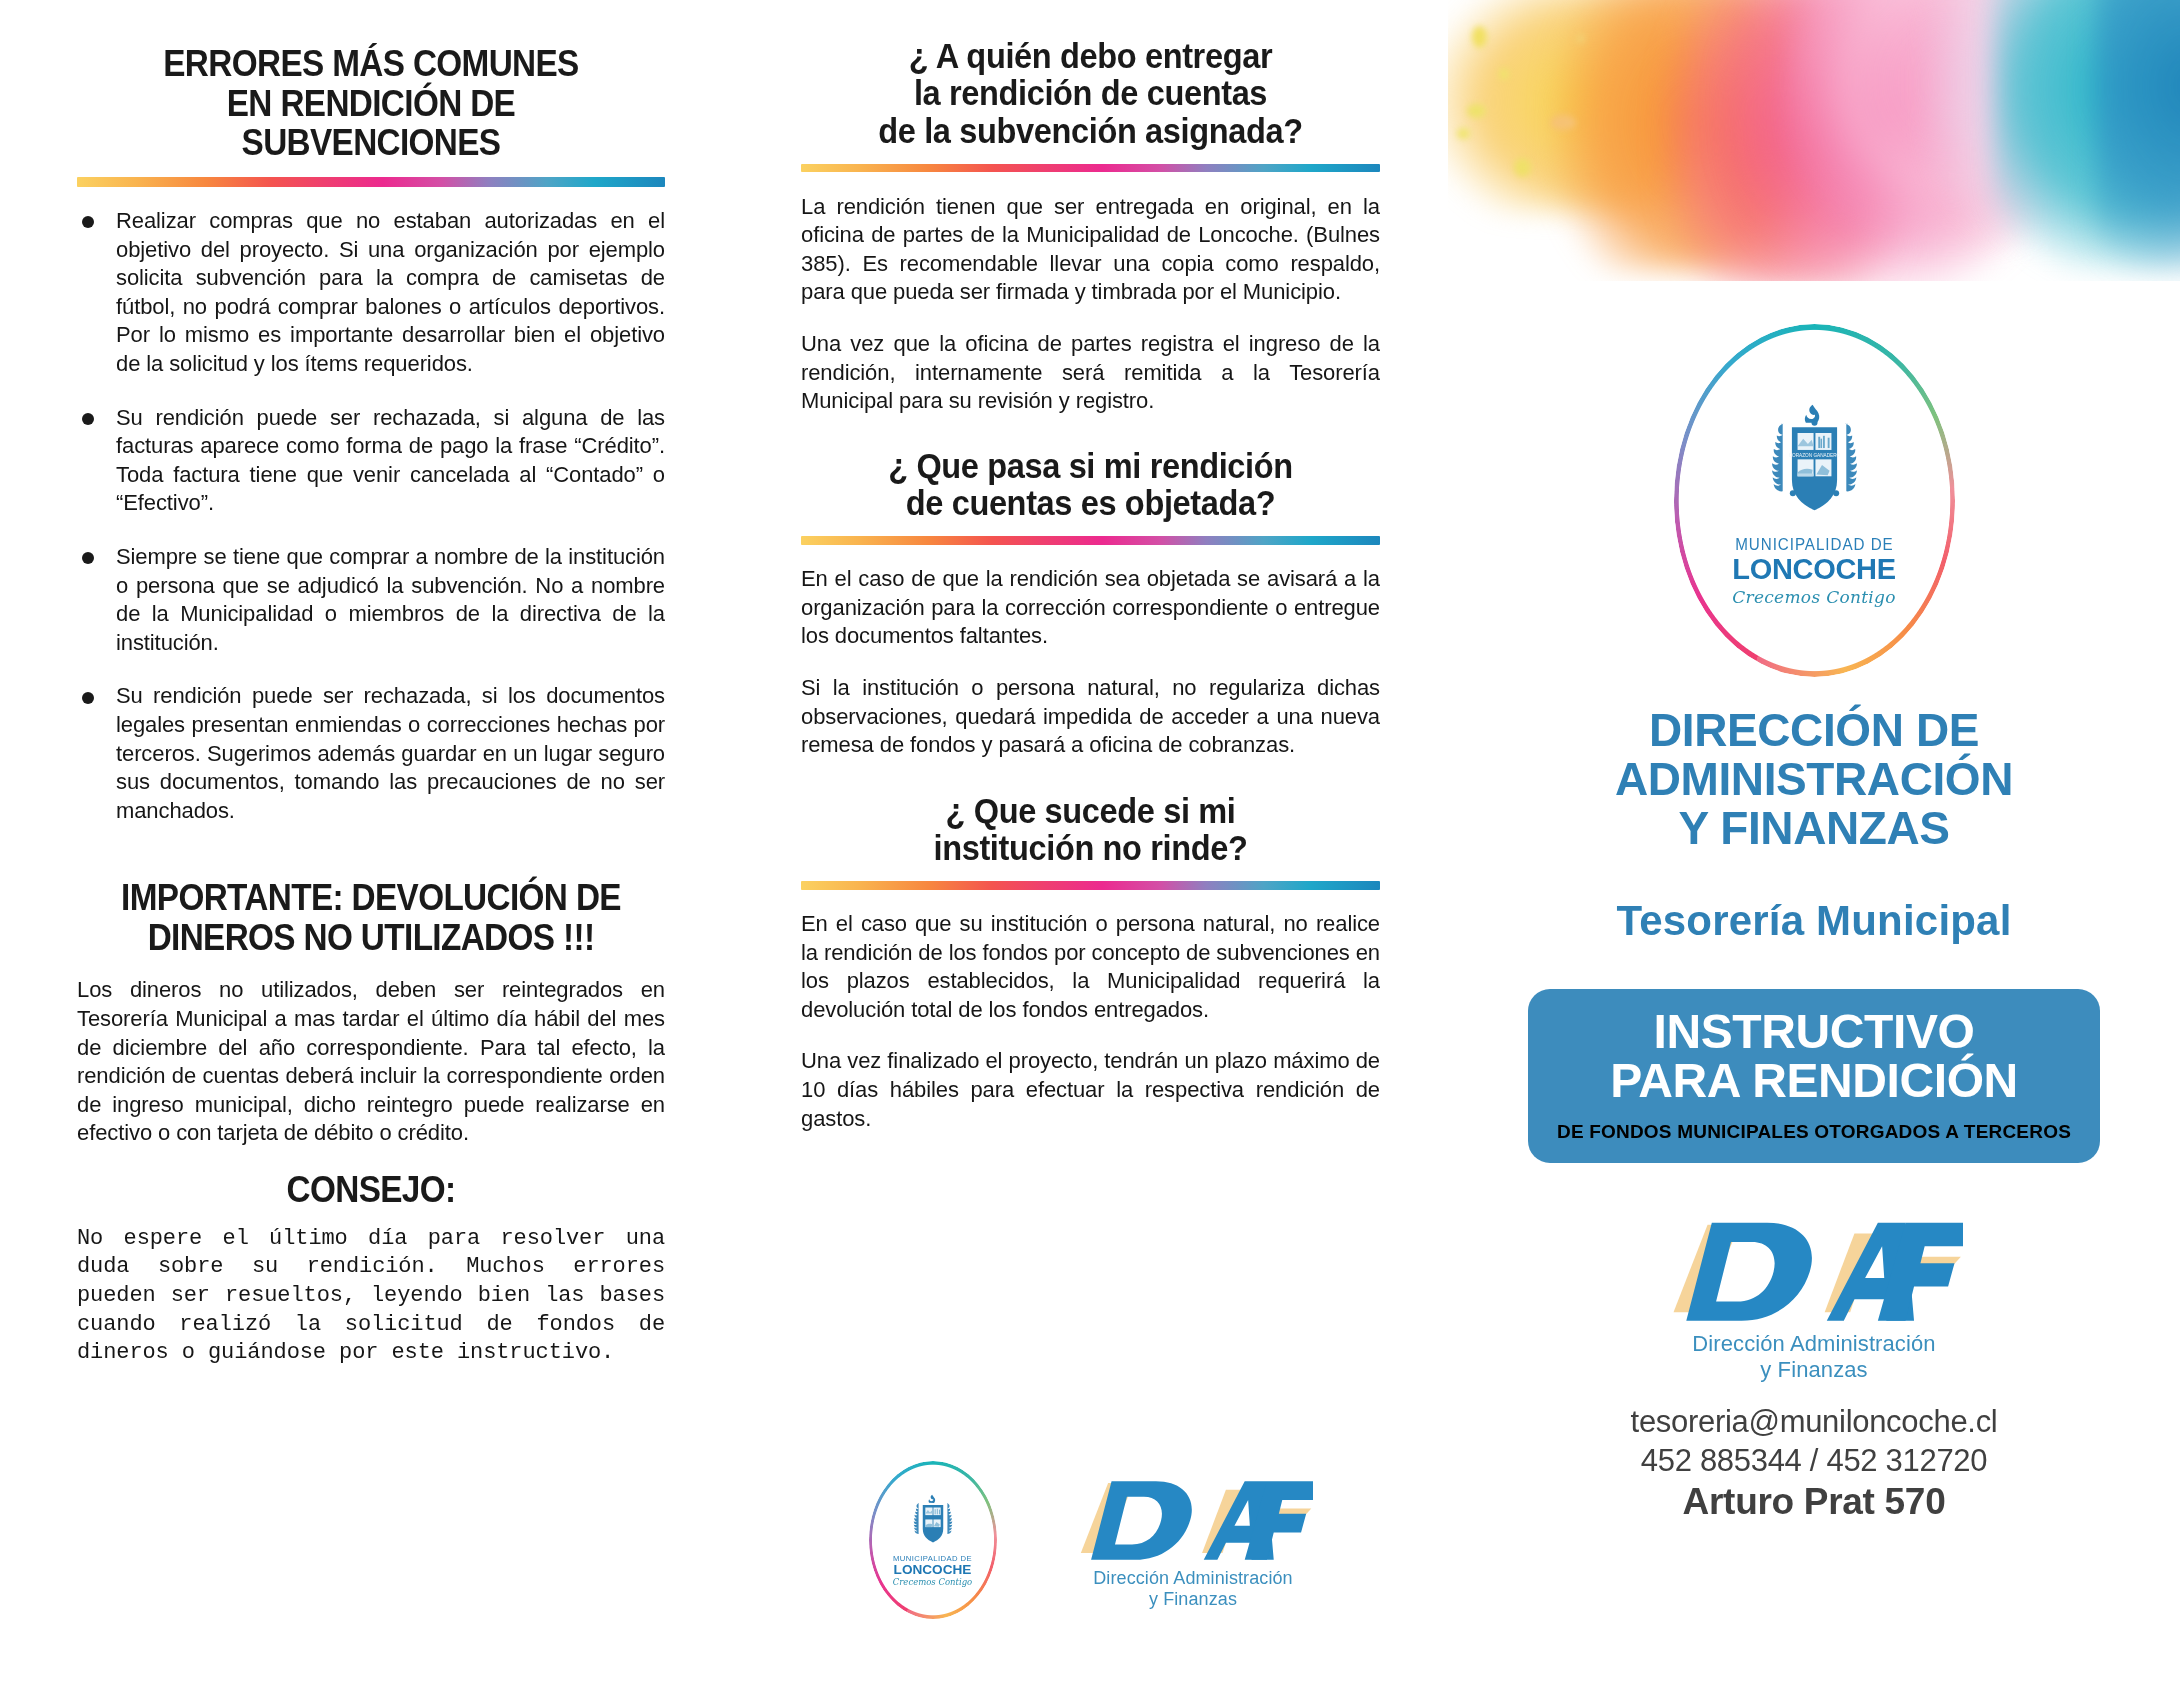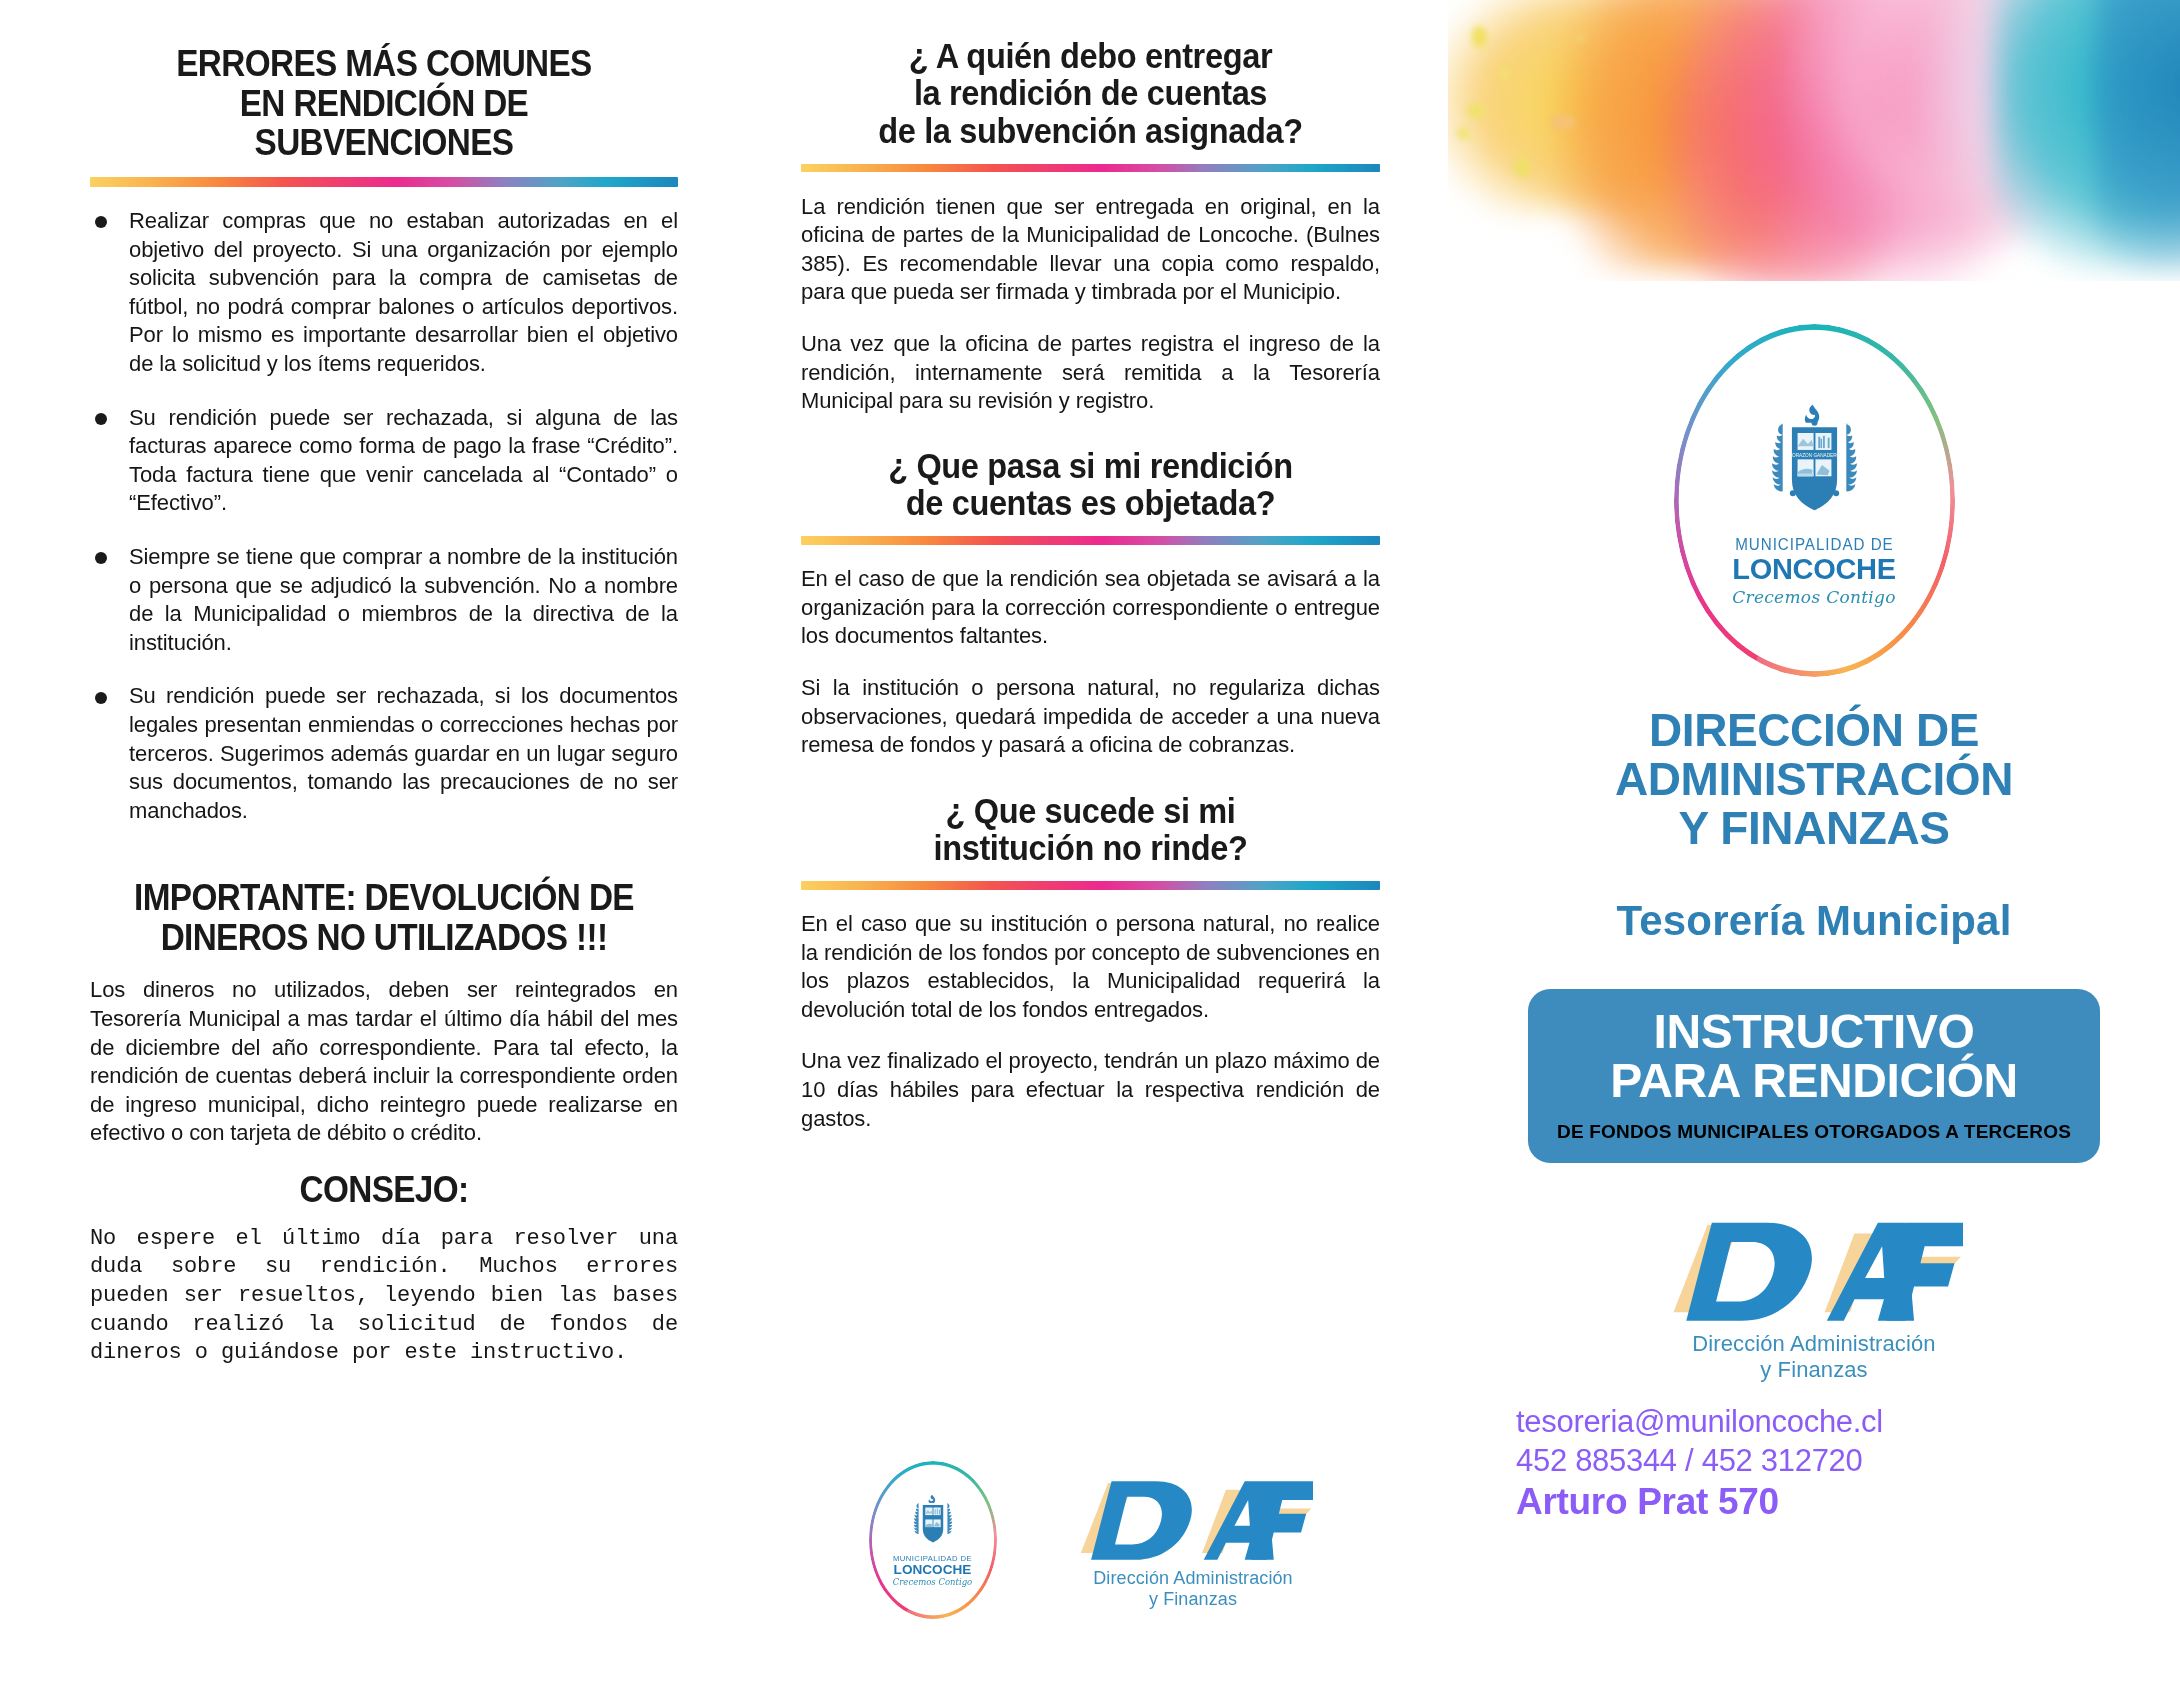--- a/index.html
+++ b/index.html
@@ -48,21 +48,21 @@
     background:radial-gradient(ellipse at 45% 50%, rgba(25,178,197,.95) 0%, rgba(60,190,205,.8) 45%, rgba(110,205,216,0) 76%);
   }
   .b-blue{
     left:647px; top:-102px; width:239px; height:375px;
     background:radial-gradient(ellipse at 40% 50%, rgba(30,130,185,.95) 0%, rgba(52,150,198,.8) 45%, rgba(100,180,215,0) 78%);
   }
   .drip{position:absolute;border-radius:50%;filter:blur(3.4px);}
 
   
   .col{position:absolute;top:0;}
-  .col1{left:90px;  width:588px;}
+  .col1{left:77px;  width:588px;}
   .col2{left:801px; width:579px;}
   .col3{left:1516px;width:596px;}
 
   .sec-title{
     font-family:"Liberation Sans", sans-serif;
     font-weight:700;
     color:#1a1a1a;
     text-align:center;
     letter-spacing:-0.7px;
     line-height:1.07;
@@ -206,21 +206,21 @@
   }
 
   
   .daf{display:flex;flex-direction:column;align-items:center;}
   .daf-sub{
     color:#3b8fbe;font-size:18px;line-height:1.15;
     text-align:center;margin-top:3.4px;letter-spacing:0.1px;
   }
 
   .contact{
-    color:#8b5cf6;
+    text-align:center;color:#404040;
     font-family:"Liberation Sans", sans-serif;
     margin-top:22px;
   }
   .contact .mail{font-size:31px;letter-spacing:-0.3px;}
   .contact .phones{font-size:31px;margin-top:2.6px;letter-spacing:-0.3px;}
   .contact .addr{font-size:37px;margin-top:2.6px;font-weight:700;letter-spacing:-0.3px;}
 
   
   .logos-row{
     position:absolute;left:0;top:1424px;

